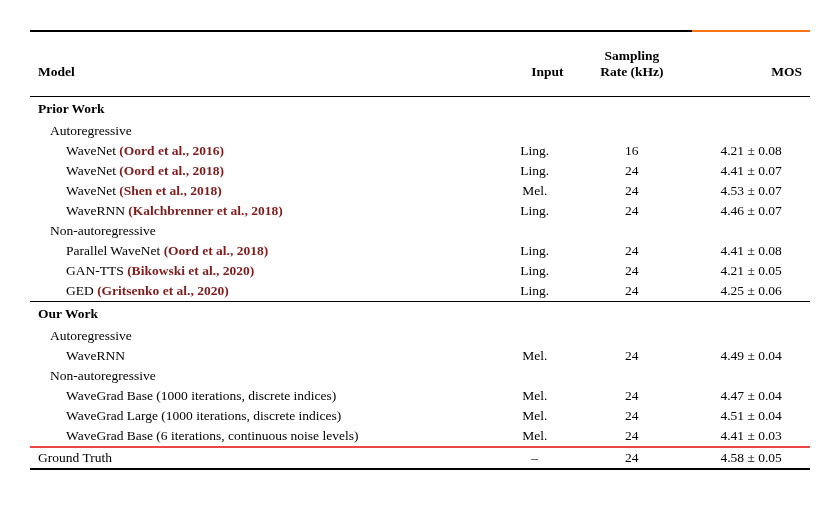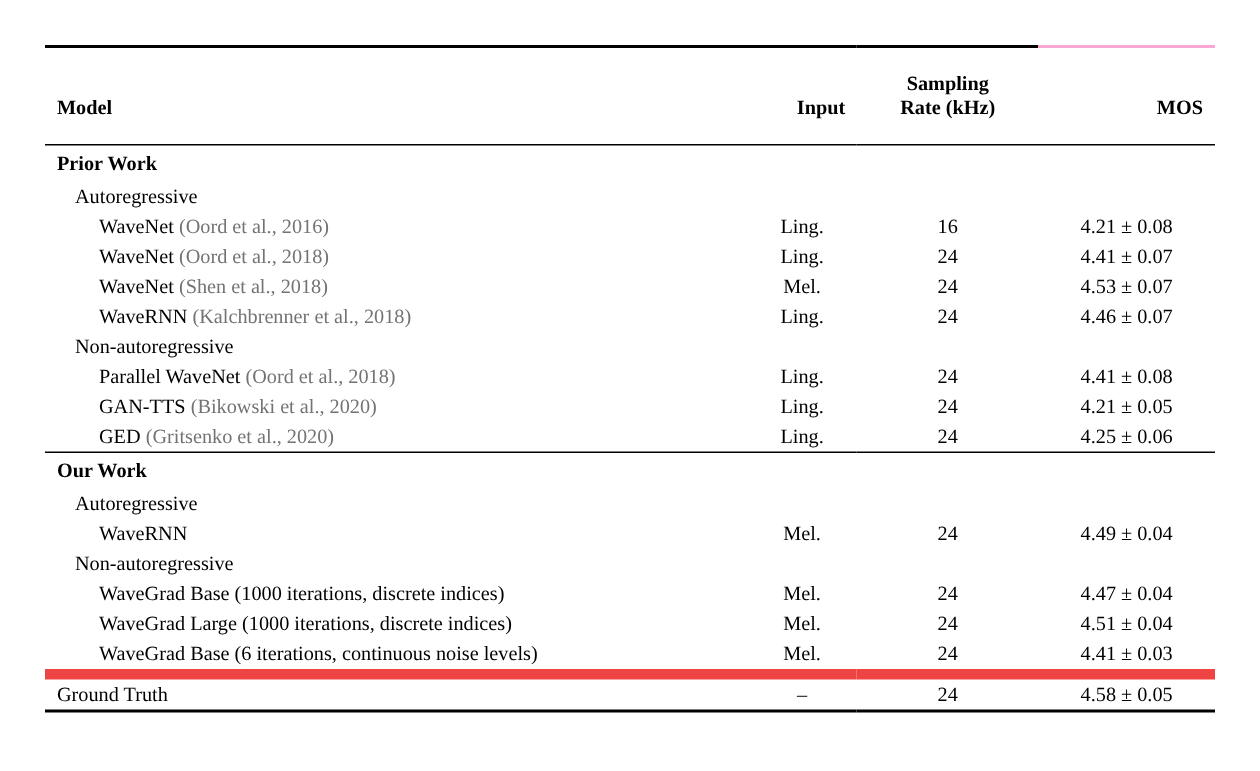--- a/index.html
+++ b/index.html
@@ -71,39 +71,40 @@
 
     .indent-1 td:first-child {
       padding-left: 20px;
     }
 
     .indent-2 td:first-child {
       padding-left: 36px;
     }
 
     .cite-link {
-      color: #737373;
+      color: #7f1d1d;
+      font-weight: bold;
     }
 
     .sampling-header {
       text-align: center;
       white-space: nowrap;
     }
   </style>
 </head>
 <body>
 
 <div class="table-container">
   <table>
     <thead>
       <tr class="top-border header-bottom-border">
         <th style="width: 60%; border-top: 2px solid #000;">Model</th>
         <th class="center" style="border-top: 2px solid #000;">Input</th>
         <th class="sampling-header" style="border-top: 2px solid #000;">Sampling<br>Rate (kHz)</th>
-        <th class="center" style="border-top: 2px solid #f9a8d4;">MOS</th>
+        <th class="center" style="border-top: 2px solid #f97316;">MOS</th>
       </tr>
     </thead>
     <tbody>
 
       <tr class="section-bold">
         <td colspan="4">Prior Work</td>
       </tr>
 
       <tr class="indent-1">
         <td>Autoregressive</td>
@@ -207,21 +208,21 @@
         <td class="center">4.51 ± 0.04</td>
       </tr>
 
       <tr class="indent-2">
         <td>WaveGrad Base (6 iterations, continuous noise levels)</td>
         <td class="center">Mel.</td>
         <td class="center">24</td>
         <td class="center">4.41 ± 0.03</td>
       </tr>
 
-      <tr class="ground-truth" style="border-top: 7px solid #ef4444;">
+      <tr class="ground-truth" style="border-top: 2px solid #ef4444;">
         <td style="border-bottom: 2px solid rgb(0, 0, 0);">Ground Truth</td>
         <td class="center" style="border-bottom: 2px solid rgb(0, 0, 0);">–</td>
         <td class="center" style="border-bottom: 2px solid rgb(0, 0, 0);">24</td>
         <td class="center" style="border-bottom: 2px solid #000;">4.58 ± 0.05</td>
       </tr>
     </tbody>
   </table>
 </div>
 
 </body></html>

